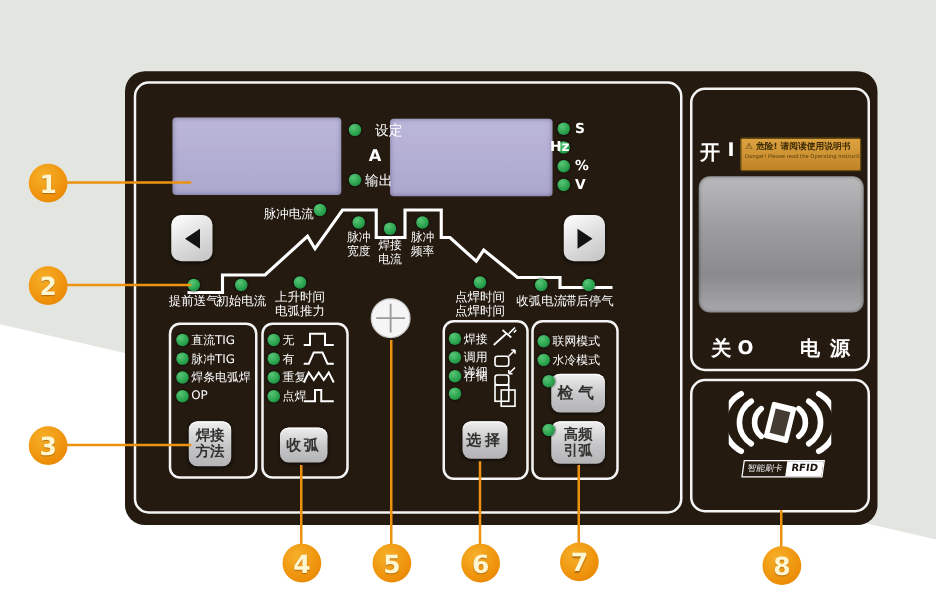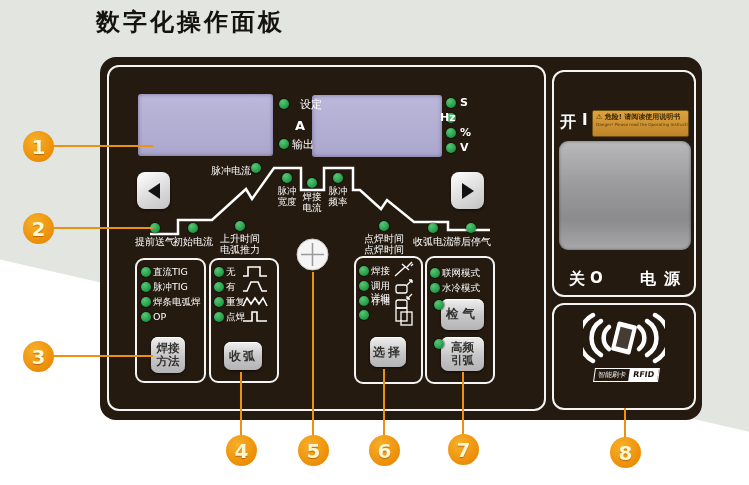--- a/index.html
+++ b/index.html
@@ -41,21 +41,20 @@
   .rfid-badge .cap{color:#f0f0f0;font-size:7px;padding:1px 3px;white-space:nowrap;}
   .rfid-badge .tag{background:#ffffff;color:#1c140c;font-size:8px;font-weight:bold;padding:1px 4px;white-space:nowrap;}
 </style>
 </head>
 <body>
 
 <div class="stage">
 
   <div class="bg-sage"></div>
 
-  <div class="page-title">数字化操作面板</div>
 
   <div class="panel"></div>
 
   <div class="section" style="left:107px;top:65px;width:435px;height:342px;"></div>
   <div class="section" style="left:552px;top:70px;width:140px;height:223px;"></div>
   <div class="section" style="left:552px;top:303px;width:140px;height:103px;"></div>
 
   <div class="display" style="left:138px;top:94px;width:135px;height:62px;"></div>
   <div class="display" style="left:312px;top:95px;width:130px;height:62px;"></div>
 

